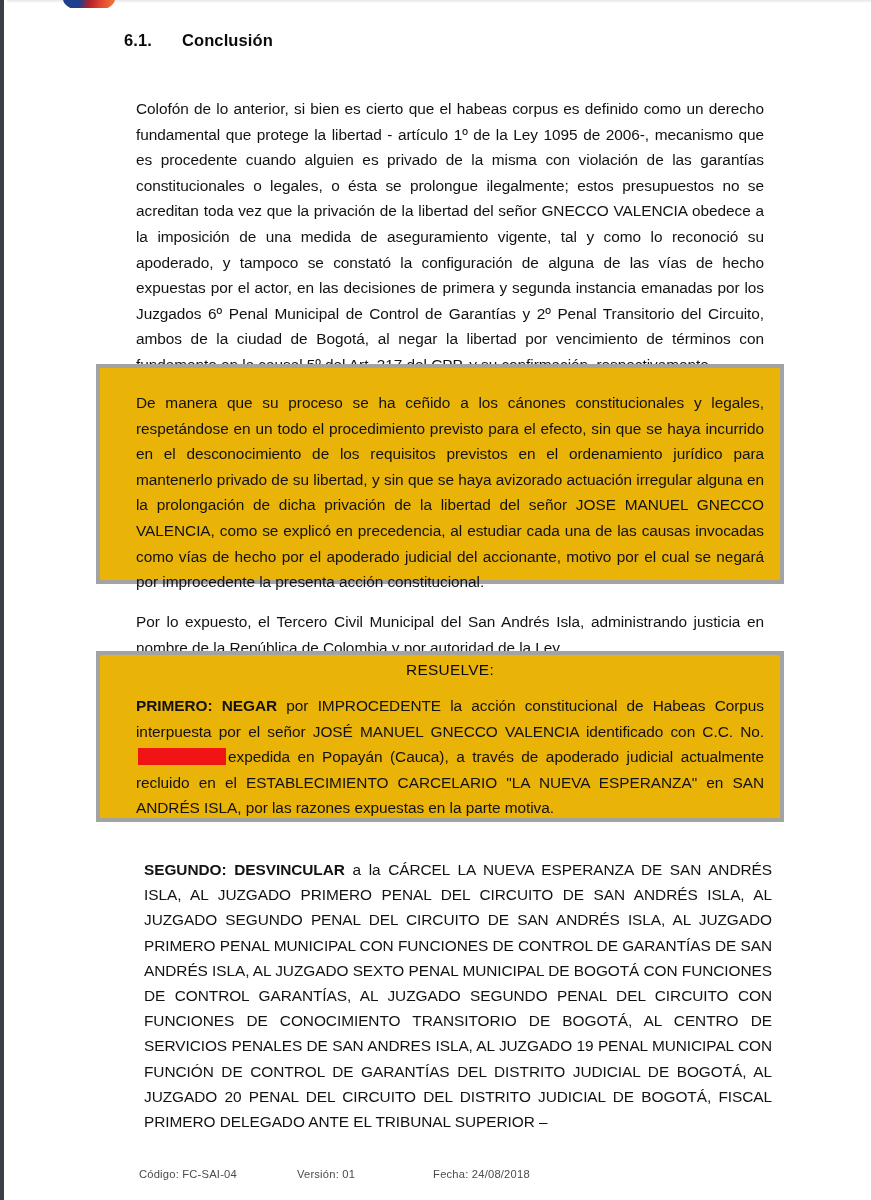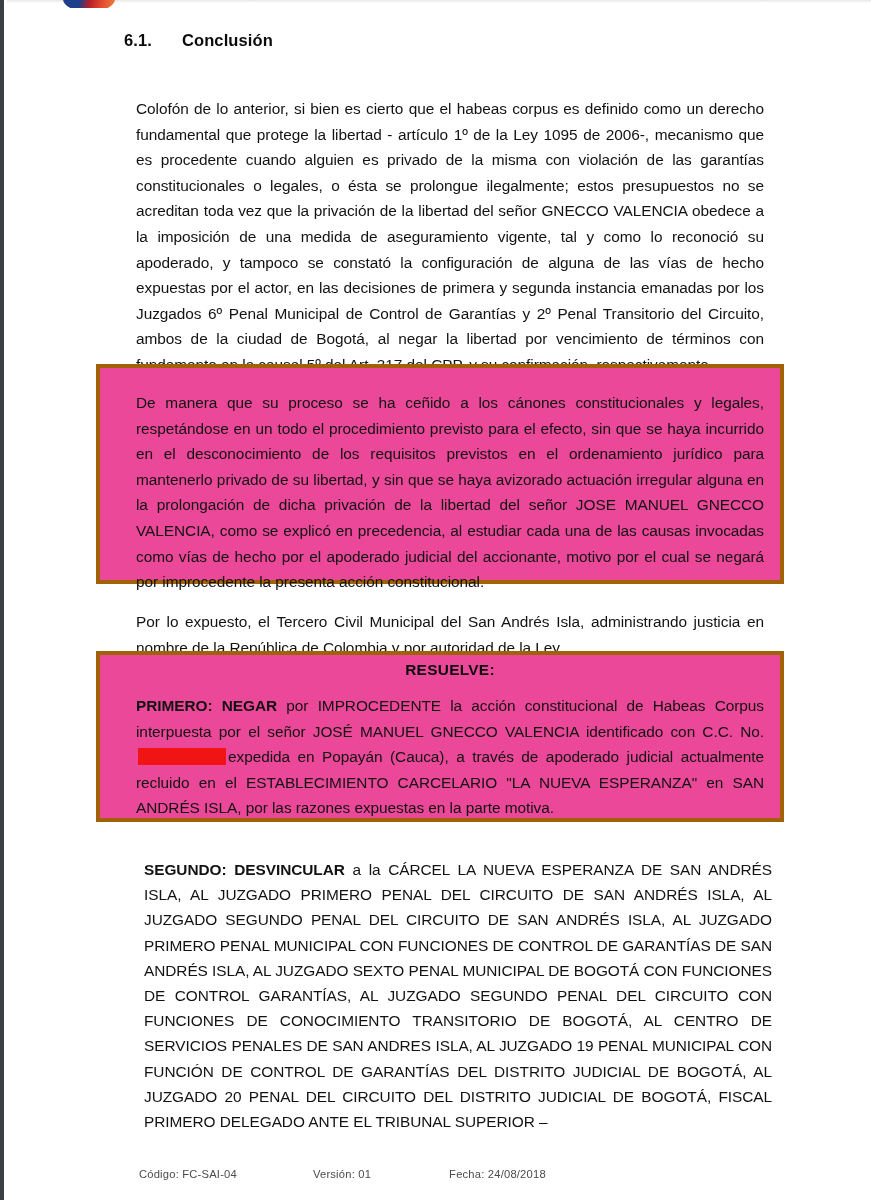--- a/index.html
+++ b/index.html
@@ -106,23 +106,23 @@
   
   .para-intro {
     position: absolute;
     left: 124px;
     top: 84px;
     width: 652px;
   }
 
   .redbox {
     position: absolute;
-    border: 4px solid #a16207;
+    border: 4px solid #a3a3a3;
     box-sizing: border-box;
-    background: #ec4899;
+    background: #eab308;
   }
 
   .redbox-1 {
     left: 96px;
     top: 364px;
     width: 688px;
     height: 220px;
   }
   .redbox-1 .inner {
     position: absolute;
@@ -148,21 +148,21 @@
     position: absolute;
     left: 24px;
     top: 6px;
     width: 652px;
   }
 
   .resuelve {
     margin: 0 0 14px 0;
     text-align: center;
     font-size: 15.4px;
-    font-weight: bold;
+    font-weight: normal;
     color: #0b0b0b;
     letter-spacing: 0.3px;
   }
 
   .redaction {
     display: inline-block;
     width: 88px;
     height: 17px;
     background: #f01414;
     vertical-align: -3px;
@@ -183,21 +183,21 @@
     position: absolute;
     left: 139px;
     top: 1168px;
     width: 700px;
     font-size: 11.2px;
     color: #4b4b4b;
     letter-spacing: 0.2px;
     white-space: nowrap;
   }
   .footer span.f-code { display: inline-block; }
-  .footer span.f-ver { display: inline-block; margin-left: 76px; }
+  .footer span.f-ver { display: inline-block; margin-left: 60px; }
   .footer span.f-date { display: inline-block; margin-left: 52px; padding-left: 26px; }
 </style>
 </head>
 <body>
 
 <div class="page-frame-left"></div>
 <div class="page-top-shadow"></div>
 
 <div class="logo-crop">
   <div class="logo-oval"></div>

